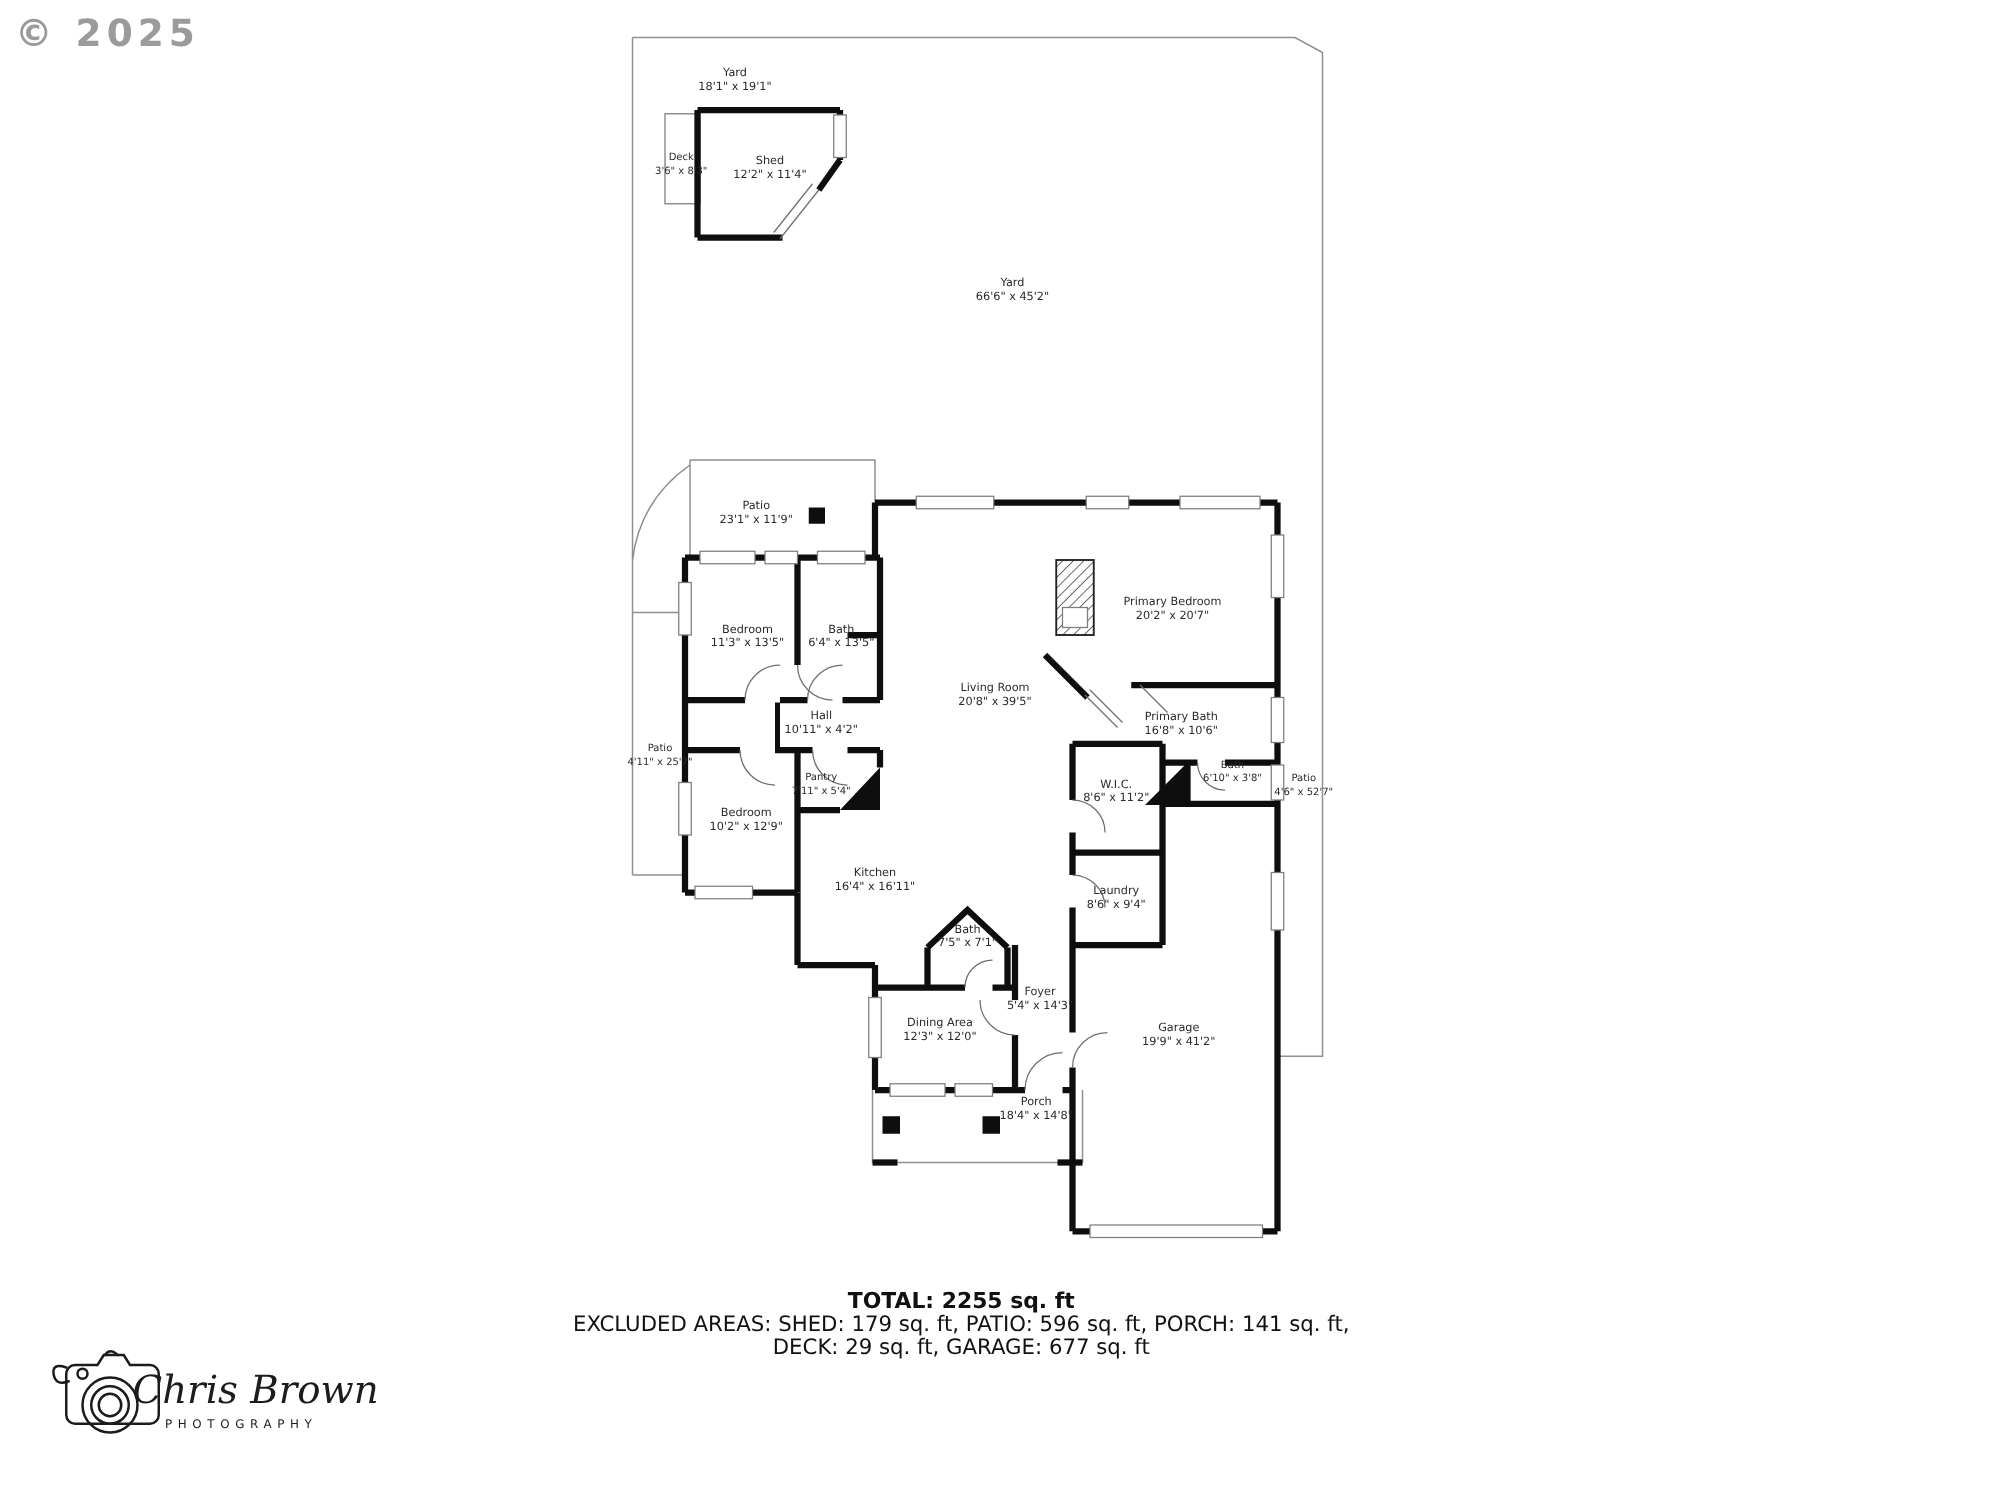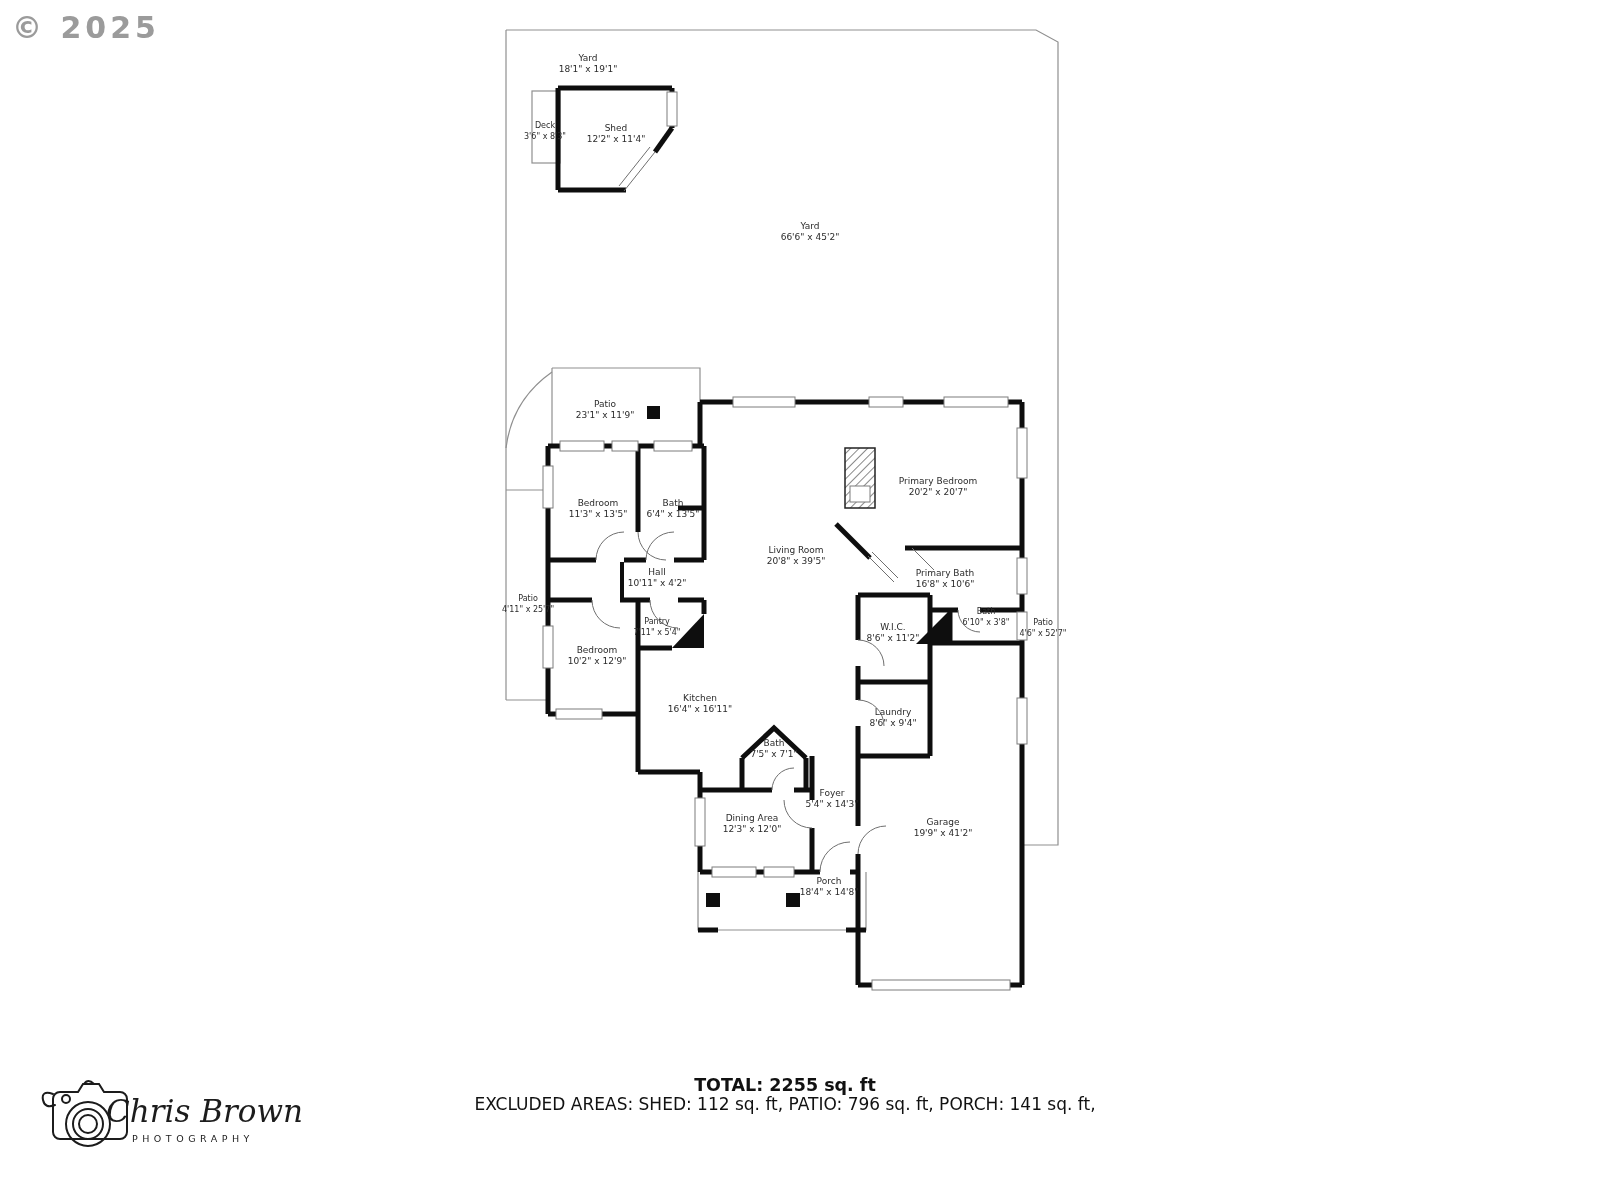--- a/index.html
+++ b/index.html
@@ -11,22 +11,22 @@
   
   .w{stroke:#0e0e0e;stroke-width:5;fill:none;stroke-linecap:butt;}
   .w4{stroke:#0e0e0e;stroke-width:4;fill:none;}
   .t{stroke:#8f8f8f;stroke-width:1.2;fill:none;}
   .t2{stroke:#6f6f6f;stroke-width:1;fill:none;}
   .win{fill:#ffffff;stroke:#7d7d7d;stroke-width:1;}
   .blk{fill:#0e0e0e;stroke:none;}
   .lbl{font-size:9px;fill:#2b2b2b;text-anchor:middle;font-family:"DejaVu Sans",sans-serif;}
   .lbls{font-size:8px;fill:#2b2b2b;text-anchor:middle;font-family:"DejaVu Sans",sans-serif;}
   
-  .summary{position:absolute;top:1032px;left:300px;width:970px;text-align:center;
-           color:#111;font-size:17px;line-height:18.5px;margin-top:44px;}
+  .summary{position:absolute;top:1032px;left:284px;width:970px;text-align:center;
+           color:#111;font-size:17px;line-height:18.5px;}
   .summary .total{font-weight:700;font-size:17.5px;}
   .summary .disclaimer{font-size:12.5px;margin-top:12px;}
   
   svg.logo{position:absolute;left:40px;top:1052px;width:290px;height:110px;}
   .camline{stroke:#1c1c1c;stroke-width:2;fill:none;stroke-linecap:round;}
   .script{font-family:"DejaVu Serif","Liberation Serif",serif;font-style:italic;
           font-size:31px;fill:#1c1c1c;}
   .caps{font-family:"DejaVu Sans",sans-serif;font-size:9.5px;letter-spacing:4.5px;fill:#1c1c1c;}
 </style>
 </head>
@@ -212,21 +212,22 @@
       <text class="lbl" x="752" y="832">12'3" x 12'0"</text>
       <text class="lbl" x="829" y="884">Porch</text>
       <text class="lbl" x="829" y="895">18'4" x 14'8"</text>
       <text class="lbl" x="943" y="825">Garage</text>
       <text class="lbl" x="943" y="836">19'9" x 41'2"</text>
     </g>
   </svg>
 
   <div class="summary">
     <div class="total">TOTAL: 2255 sq. ft</div>
-    <div>EXCLUDED AREAS: SHED: 112 sq. ft, PATIO: 796 sq. ft, PORCH: 141 sq. ft,</div>
+    <div>EXCLUDED AREAS: SHED: 179 sq. ft, PATIO: 596 sq. ft, PORCH: 141 sq. ft,</div>
+    <div>DECK: 29 sq. ft, GARAGE: 677 sq. ft</div>
   </div>
 
   <svg class="logo" viewBox="0 0 290 110">
     <g>
       <path class="camline" d="M20,40 h18 l5,-8 h16 l5,8 h16 a7,7 0 0 1 7,7 v33 a7,7 0 0 1 -7,7 h-60 a7,7 0 0 1 -7,-7 v-33 a7,7 0 0 1 7,-7 z"></path>
       <path class="camline" d="M13,42 q-12,-4 -10,6 q2,9 12,5"></path>
       <circle class="camline" cx="48" cy="72" r="22"></circle>
       <circle class="camline" cx="48" cy="72" r="15"></circle>
       <circle class="camline" cx="48" cy="72" r="9"></circle>
       <circle class="camline" cx="26" cy="47" r="4"></circle>

